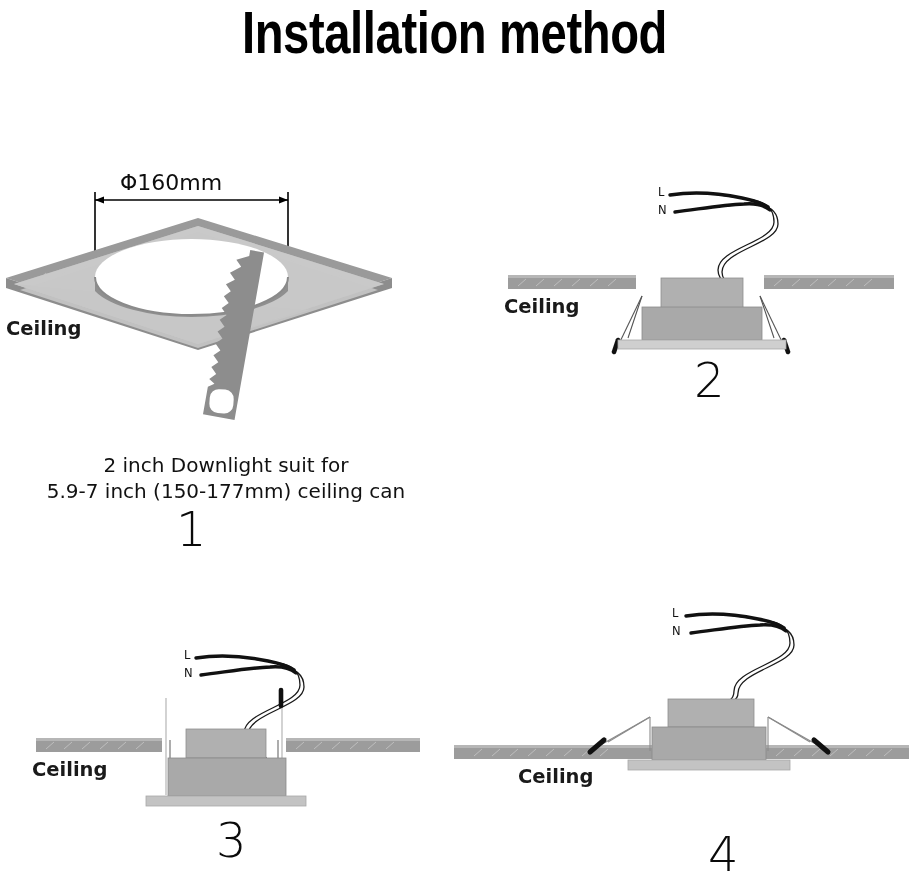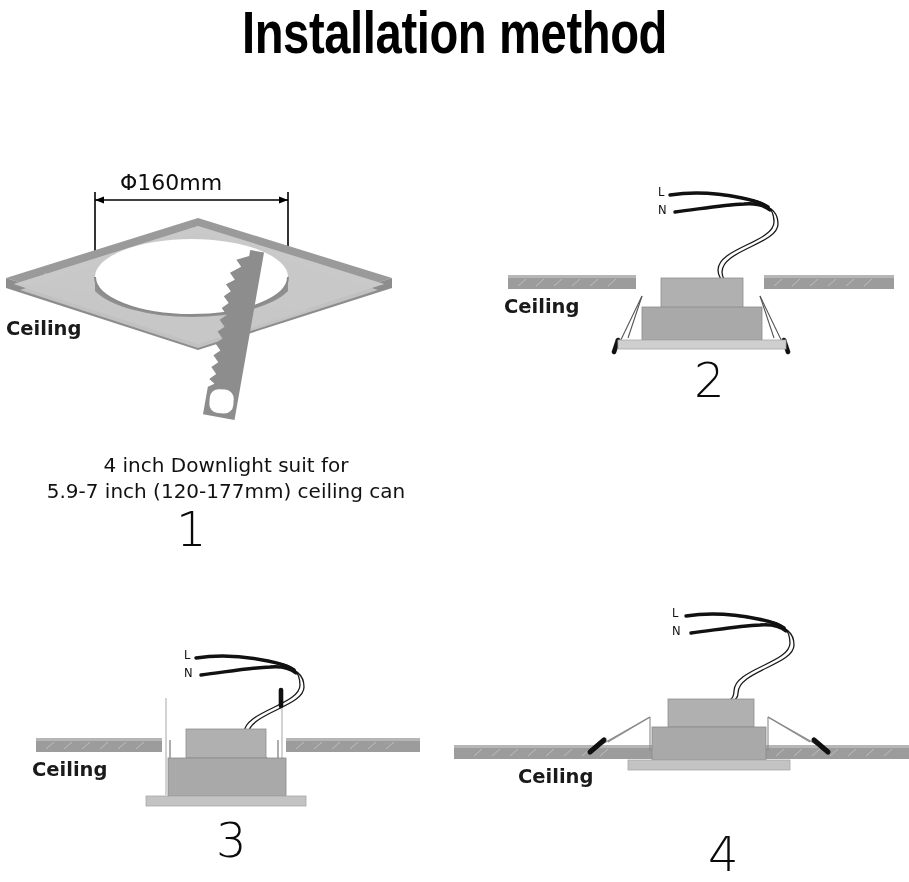--- a/index.html
+++ b/index.html
@@ -164,22 +164,22 @@
         <rect x="10" y="150" width="24" height="24" rx="9" fill="#ffffff" transform="rotate(-6 22 162)"></rect>
       </g>
     </svg>
 
     <div class="dim-text" style="left:120px; top:11px;margin-top:10px;">Φ160mm</div>
     <div class="ceiling-label" style="left:6px; top:168px;">Ceiling</div>
     <div class="step-number" style="left:176px; top:355px;">1</div>
   </div>
 
   <div class="caption" style="top:452px;">
-    <div>4 inch Downlight suit for</div>
-    <div>5.9-7 inch (120-177mm) ceiling can</div>
+    <div>2 inch Downlight suit for</div>
+    <div>5.9-7 inch (150-177mm) ceiling can</div>
   </div>
 
   <div class="panel" style="left:456px; top:160px; width:452px; height:260px;">
     <svg width="452" height="260" viewBox="0 0 452 260">
 
       <g fill="none" stroke="#1a1a1a" stroke-width="1.3">
         <path d="M214,35 C250,30 270,36 296,40 C310,42 318,48 318,62
                  C318,82 262,88 262,110 C262,126 284,126 284,160"></path>
         <path d="M218,52 C252,48 274,44 298,44 C312,45 322,50 322,64
                  C322,84 266,90 266,112 C266,126 288,128 288,160"></path>

